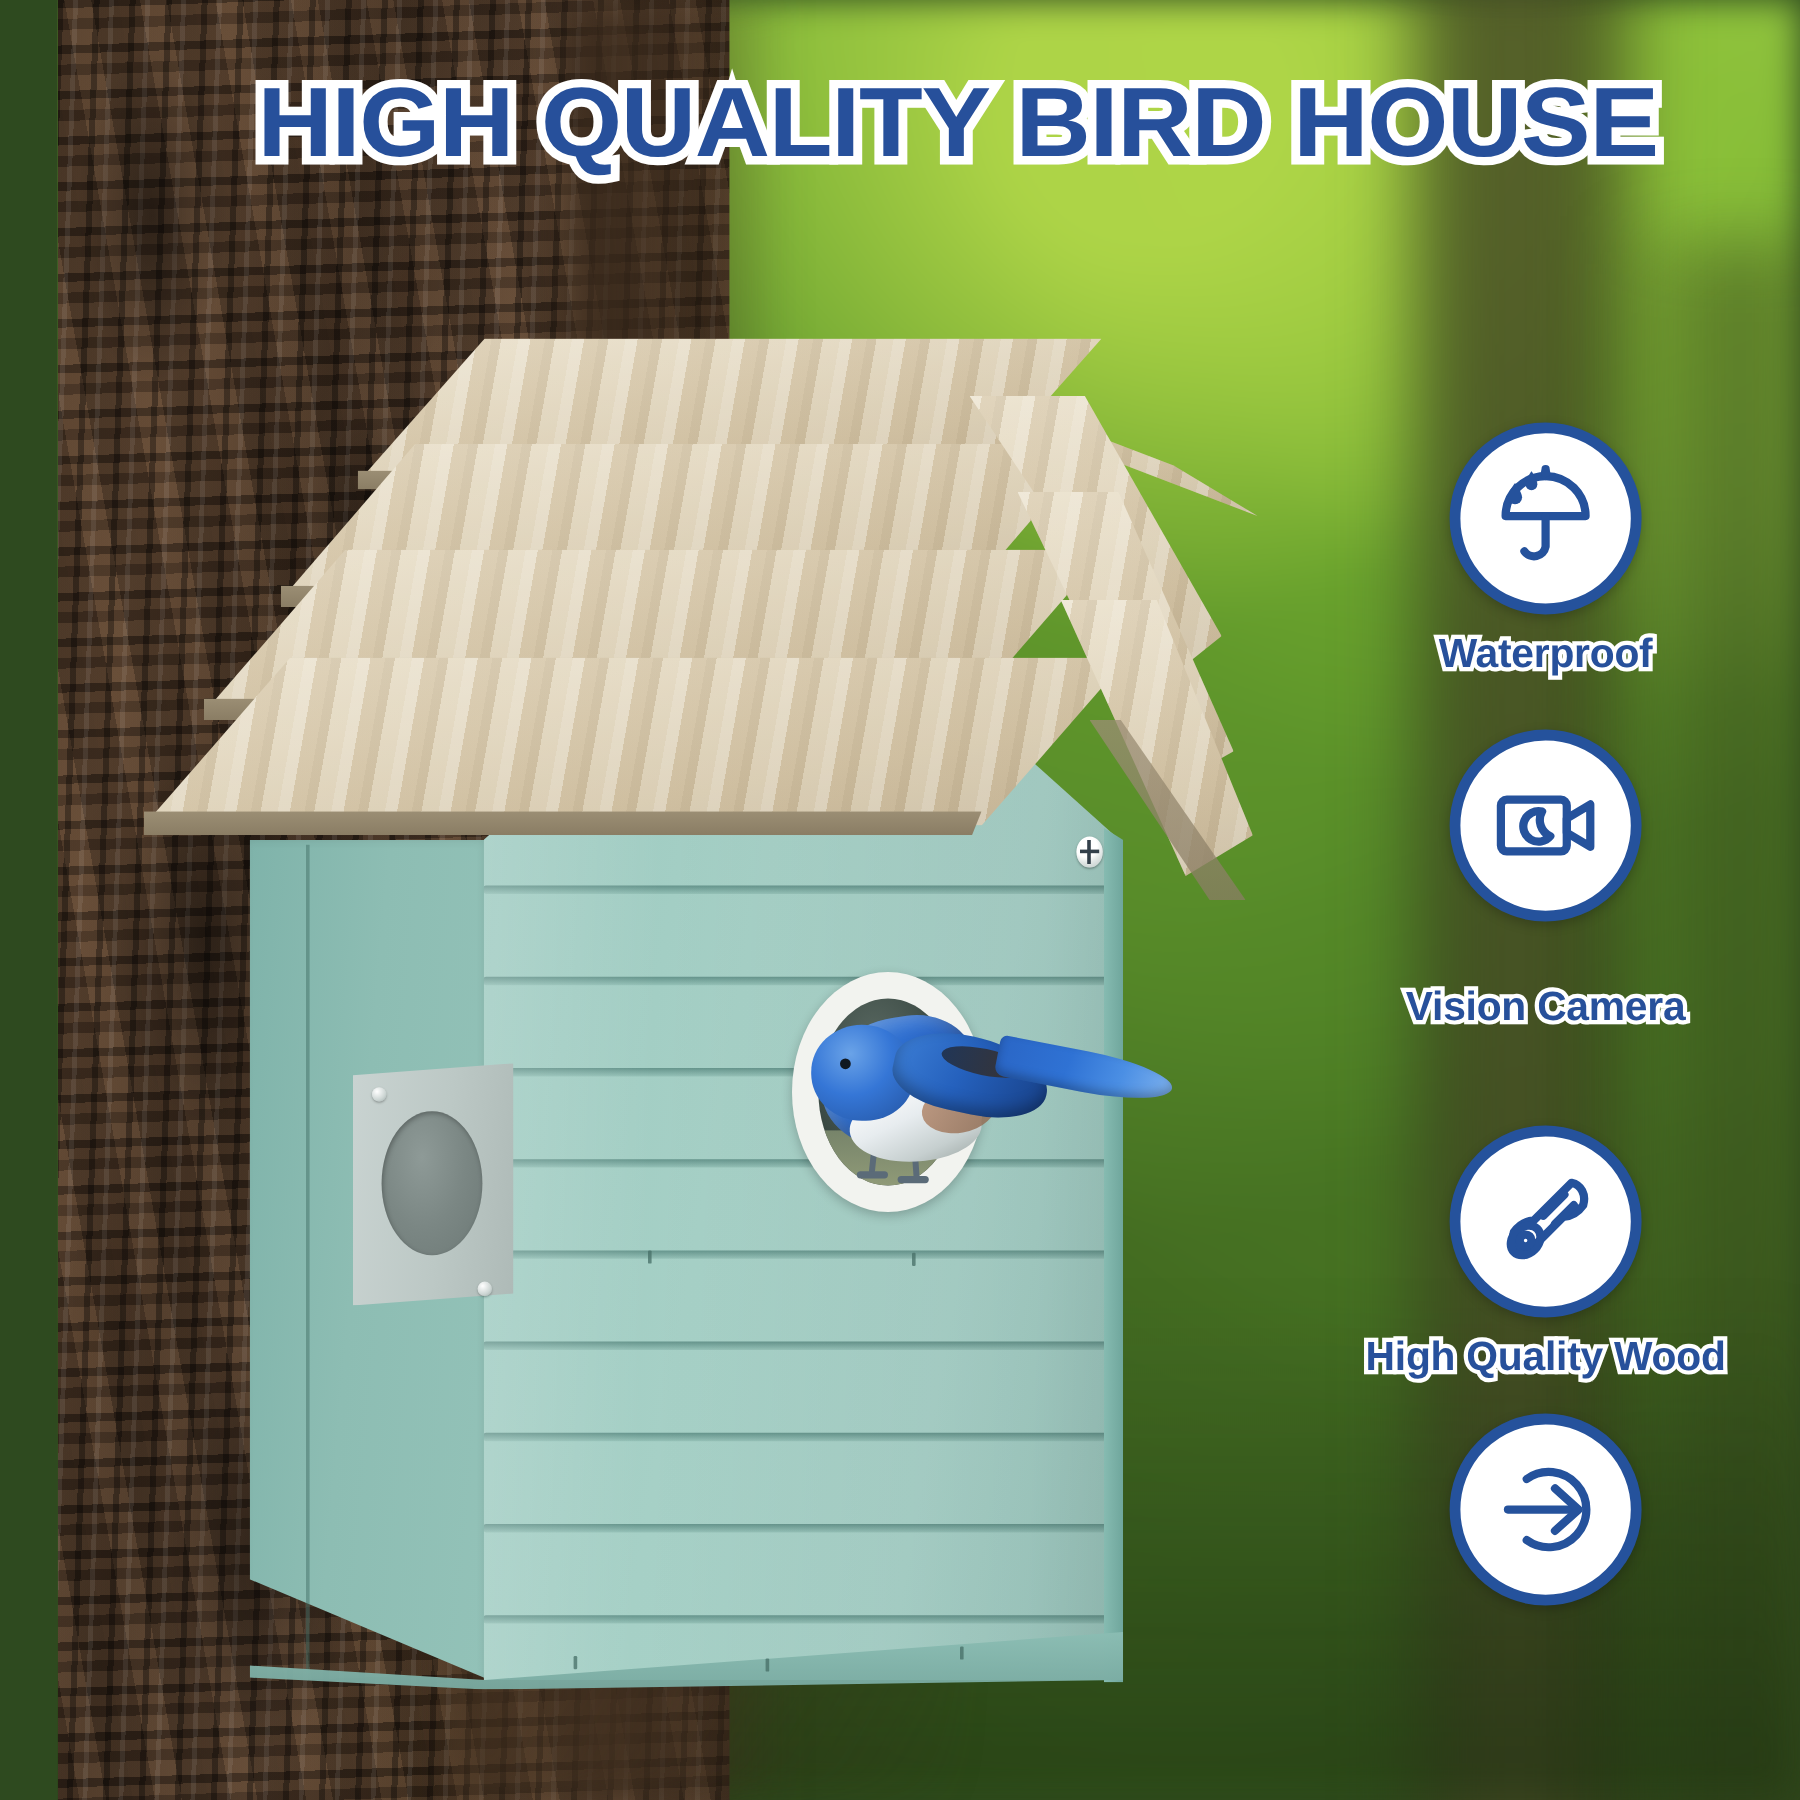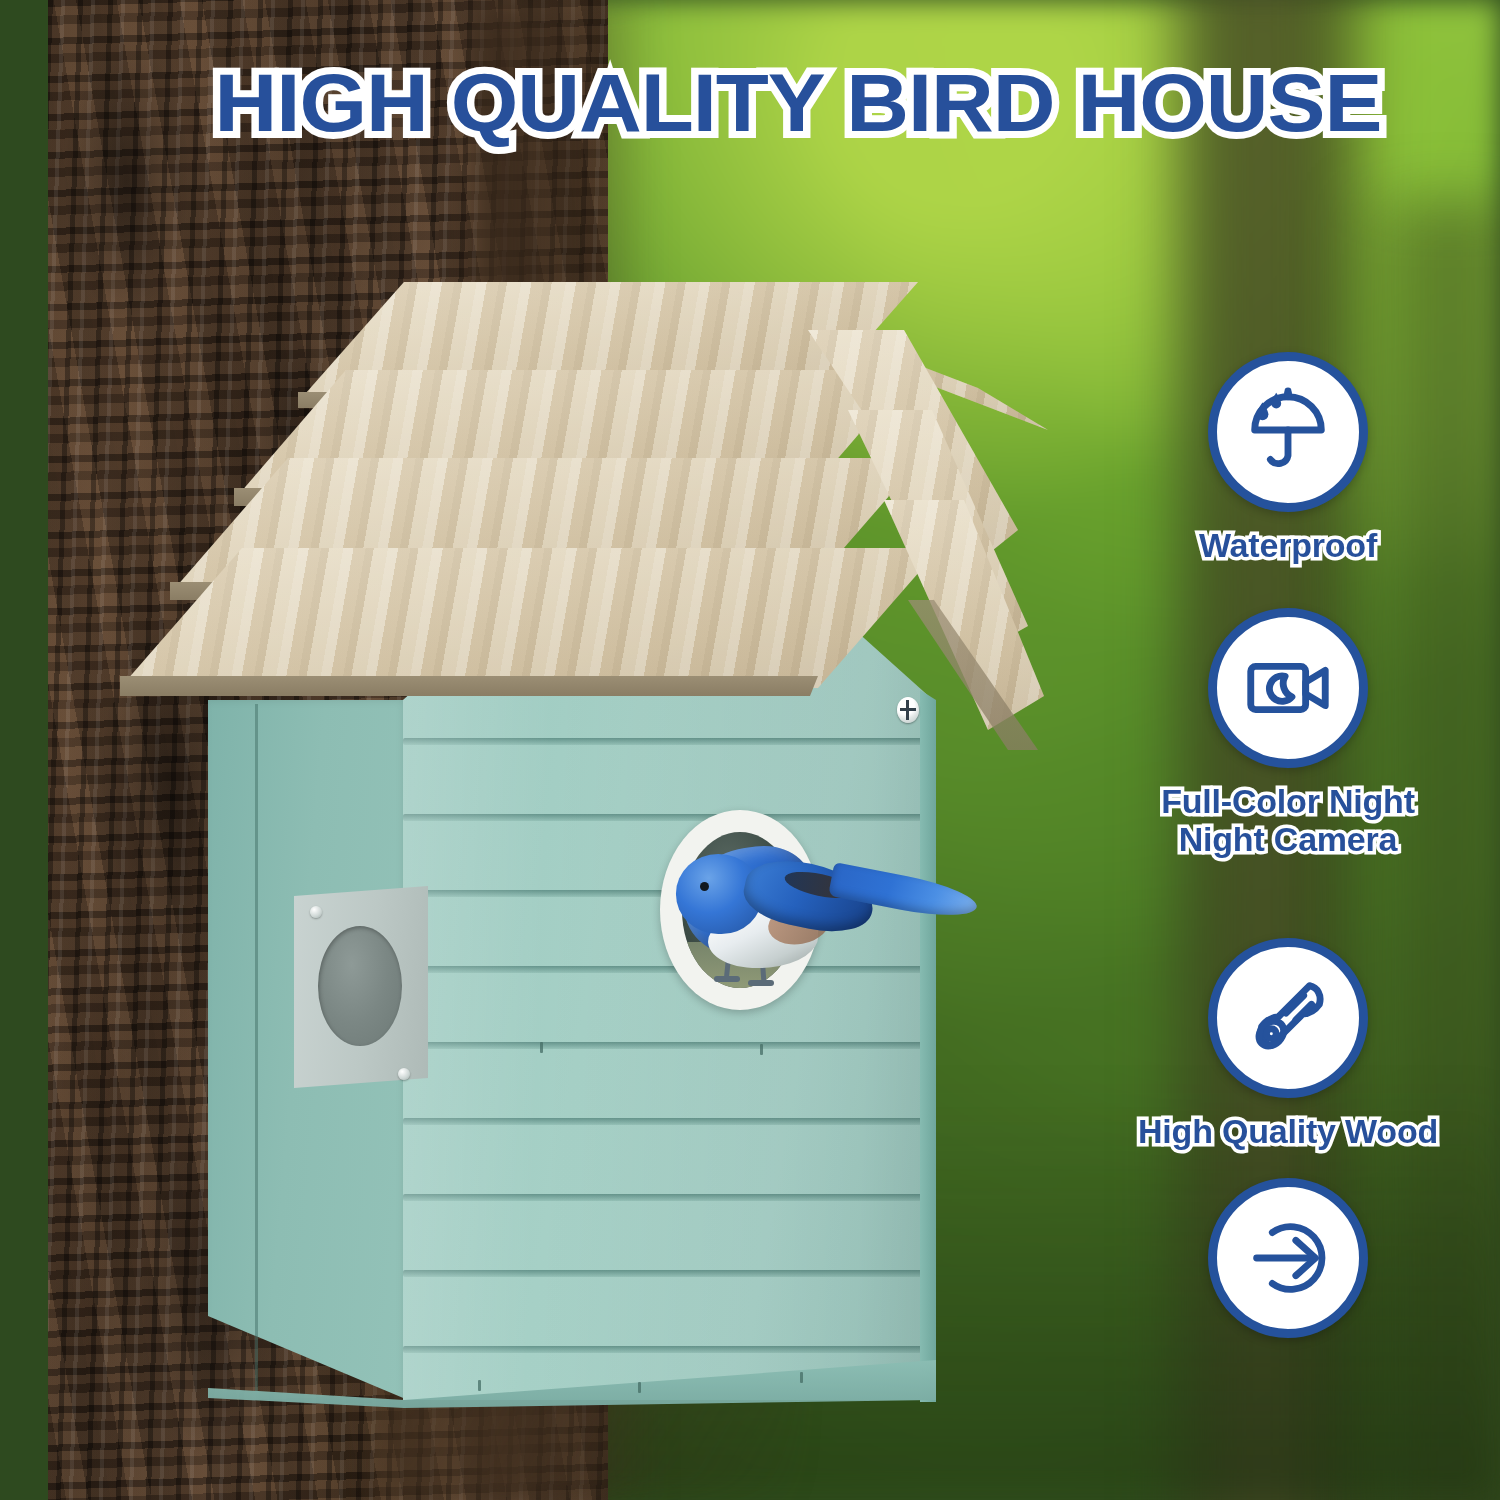--- a/index.html
+++ b/index.html
@@ -428,22 +428,22 @@
 
     <div class="feature" style="top:278px">
       <div class="badge">
         <svg viewBox="0 0 100 100" fill="none" stroke="#25529c" stroke-width="7" stroke-linecap="round" stroke-linejoin="round">
           <rect x="12" y="28" width="56" height="44" rx="5"></rect>
           <path d="M68 44 L88 32 L88 68 L68 56 Z"></path>
           <path d="M47 38 a13 13 0 1 0 7 21 a15 15 0 0 1 -7 -21 z"></path>
         </svg>
       </div>
       <div class="feature-label">
-        <span>Full-Color Night</span><br>
-        <span>Night Camera</span>
+        <br>
+        <span>Vision Camera</span>
       </div>
     </div>
 
     <div class="feature" style="top:608px">
       <div class="badge">
         <svg viewBox="0 0 100 100" fill="none" stroke="#25529c" stroke-width="7" stroke-linecap="round" stroke-linejoin="round">
           <path d="M33 78 A16 20 45 0 1 23 59 A16 20 45 0 1 40 49 L72 17 A16 20 45 0 1 82 36 A16 20 45 0 1 65 46 Z"></path>
           <ellipse cx="33" cy="66" rx="11" ry="14" transform="rotate(45 33 66)"></ellipse>
           <circle cx="33" cy="66" r="5"></circle>
           <path d="M48 45 L66 27"></path>

